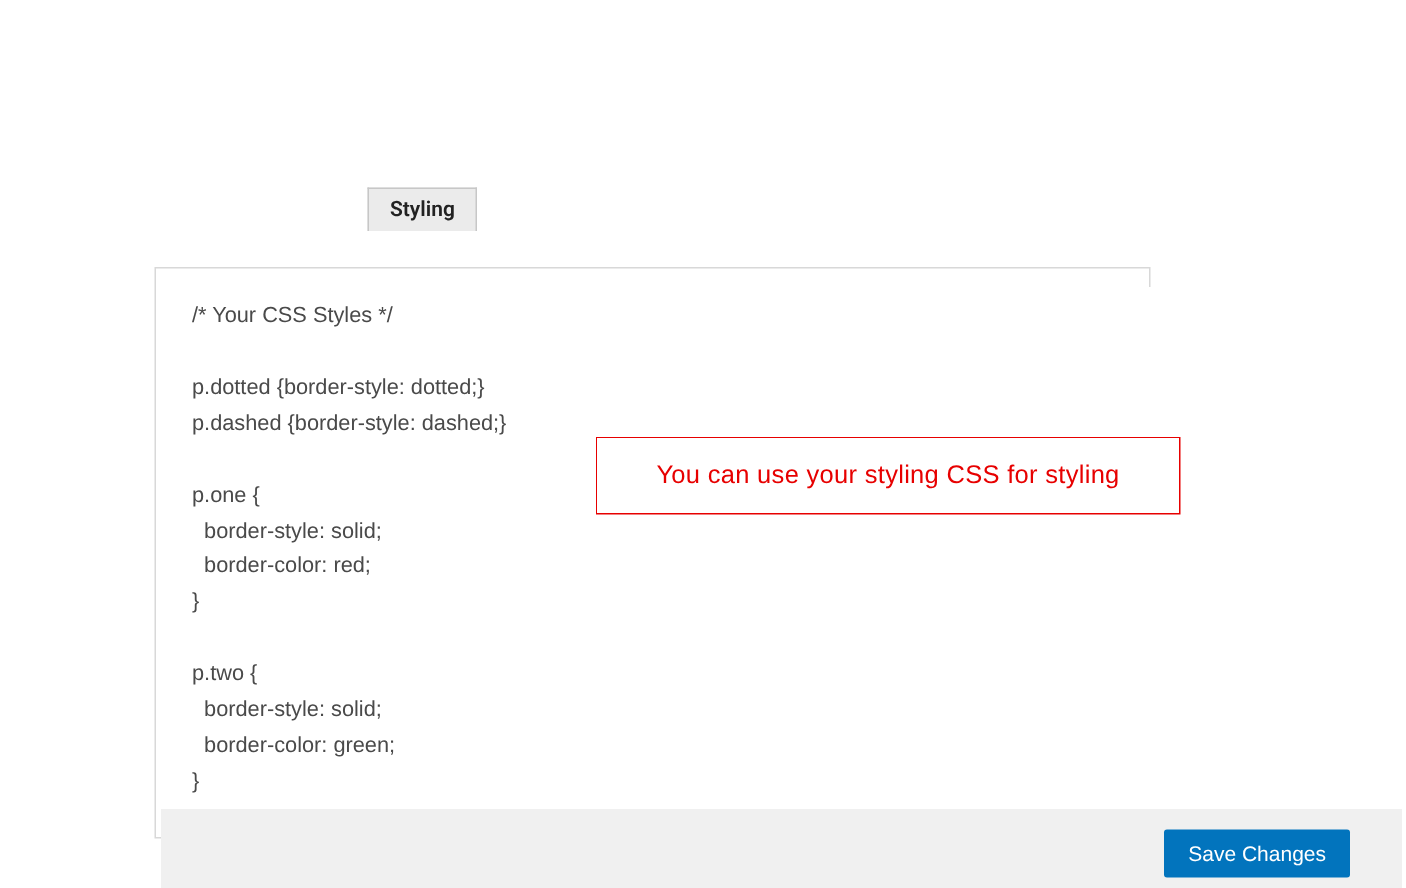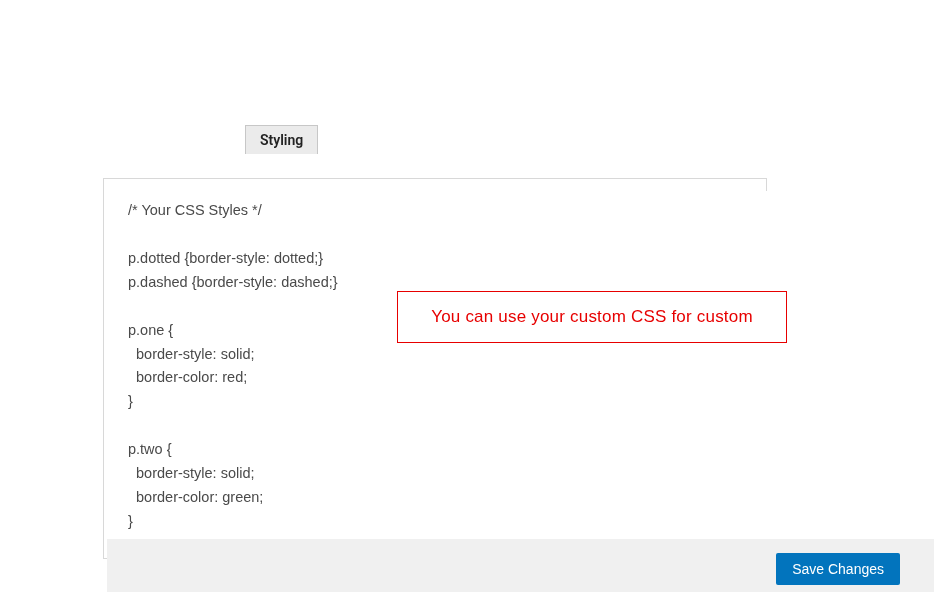--- a/index.html
+++ b/index.html
@@ -123,19 +123,19 @@
   border-color: red;
 }
 
 p.two {
   border-style: solid;
   border-color: green;
 }
 
 p.three {
   border-style: dotted;</textarea>
-    <div class="callout">You can use your custom CSS for custom</div>
+    <div class="callout">You can use your styling CSS for styling</div>
   </div>
 </div>
 
 <div class="footer">
   <button class="save-btn">Save Changes</button>
 </div>
 
 </body></html>

